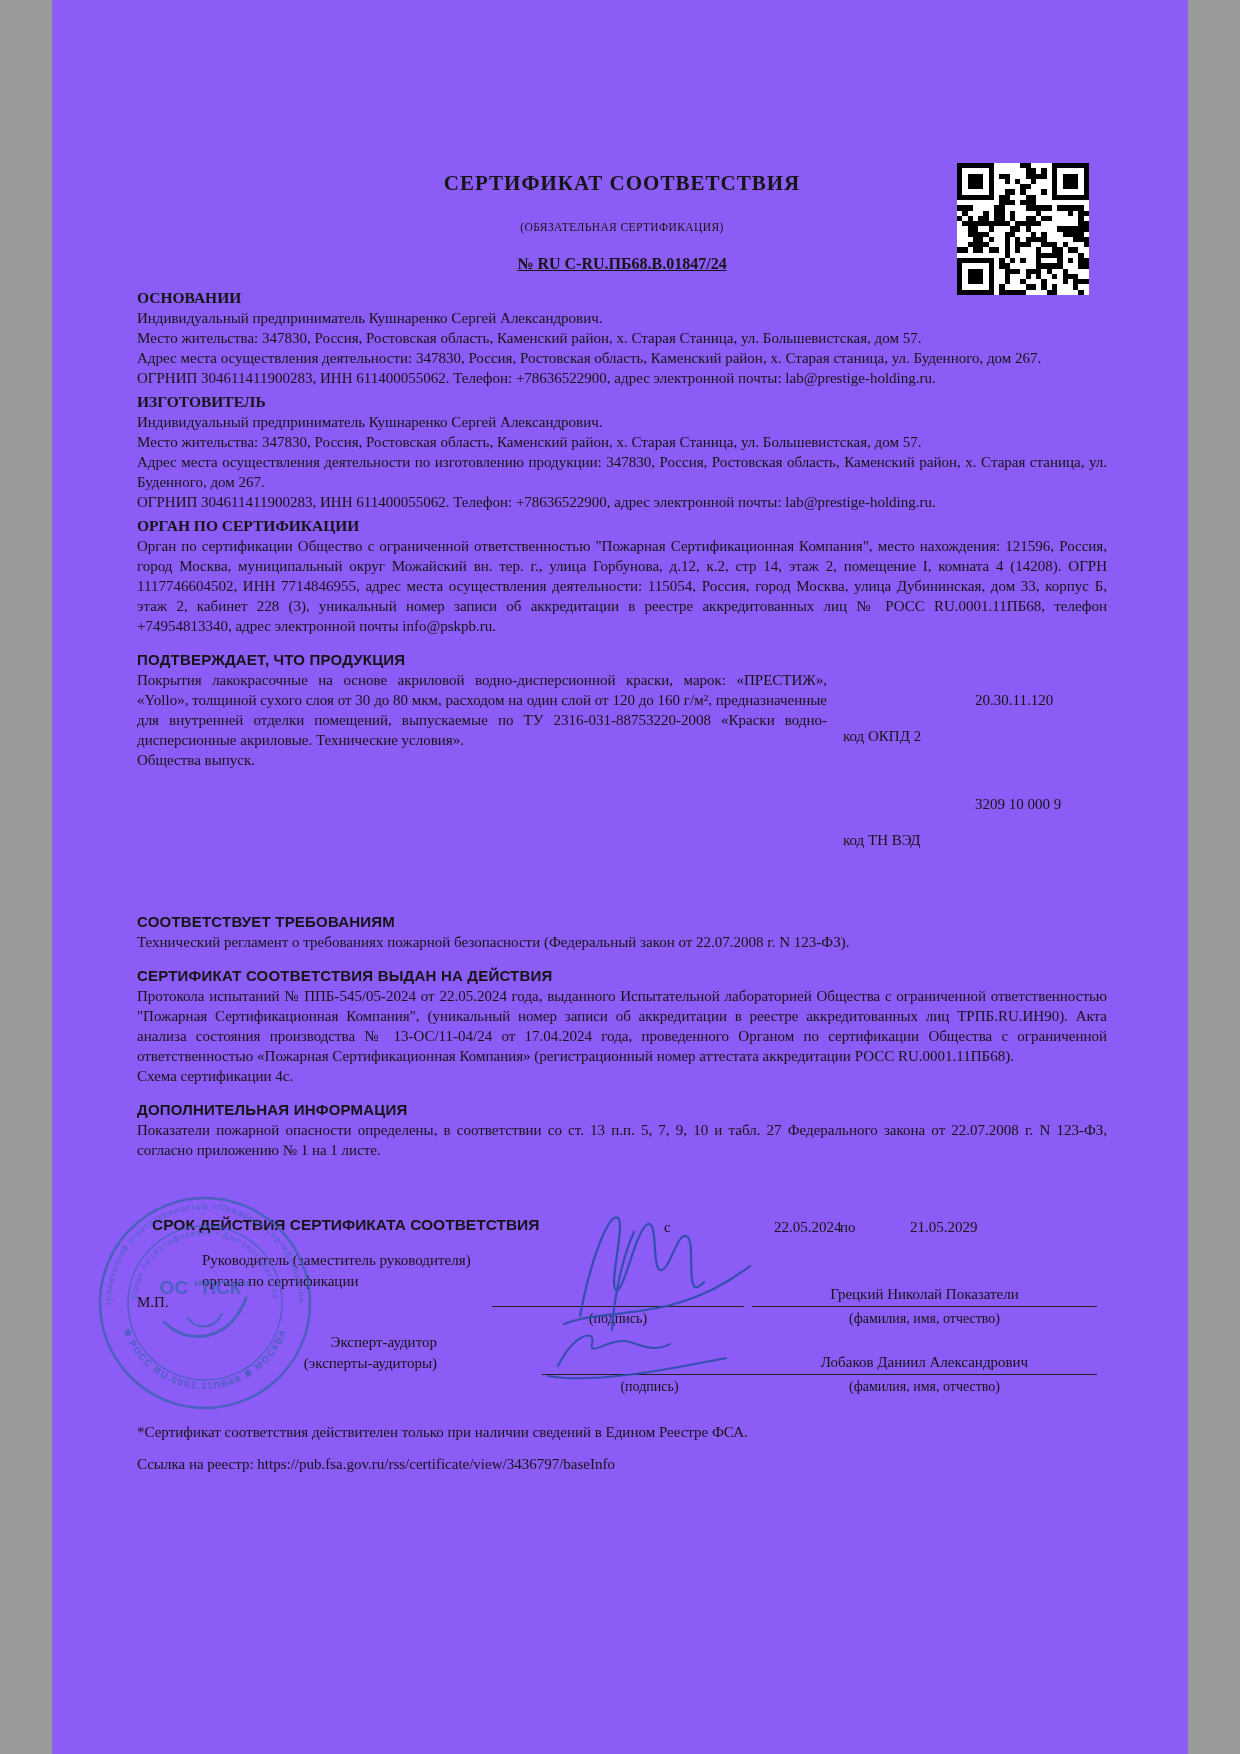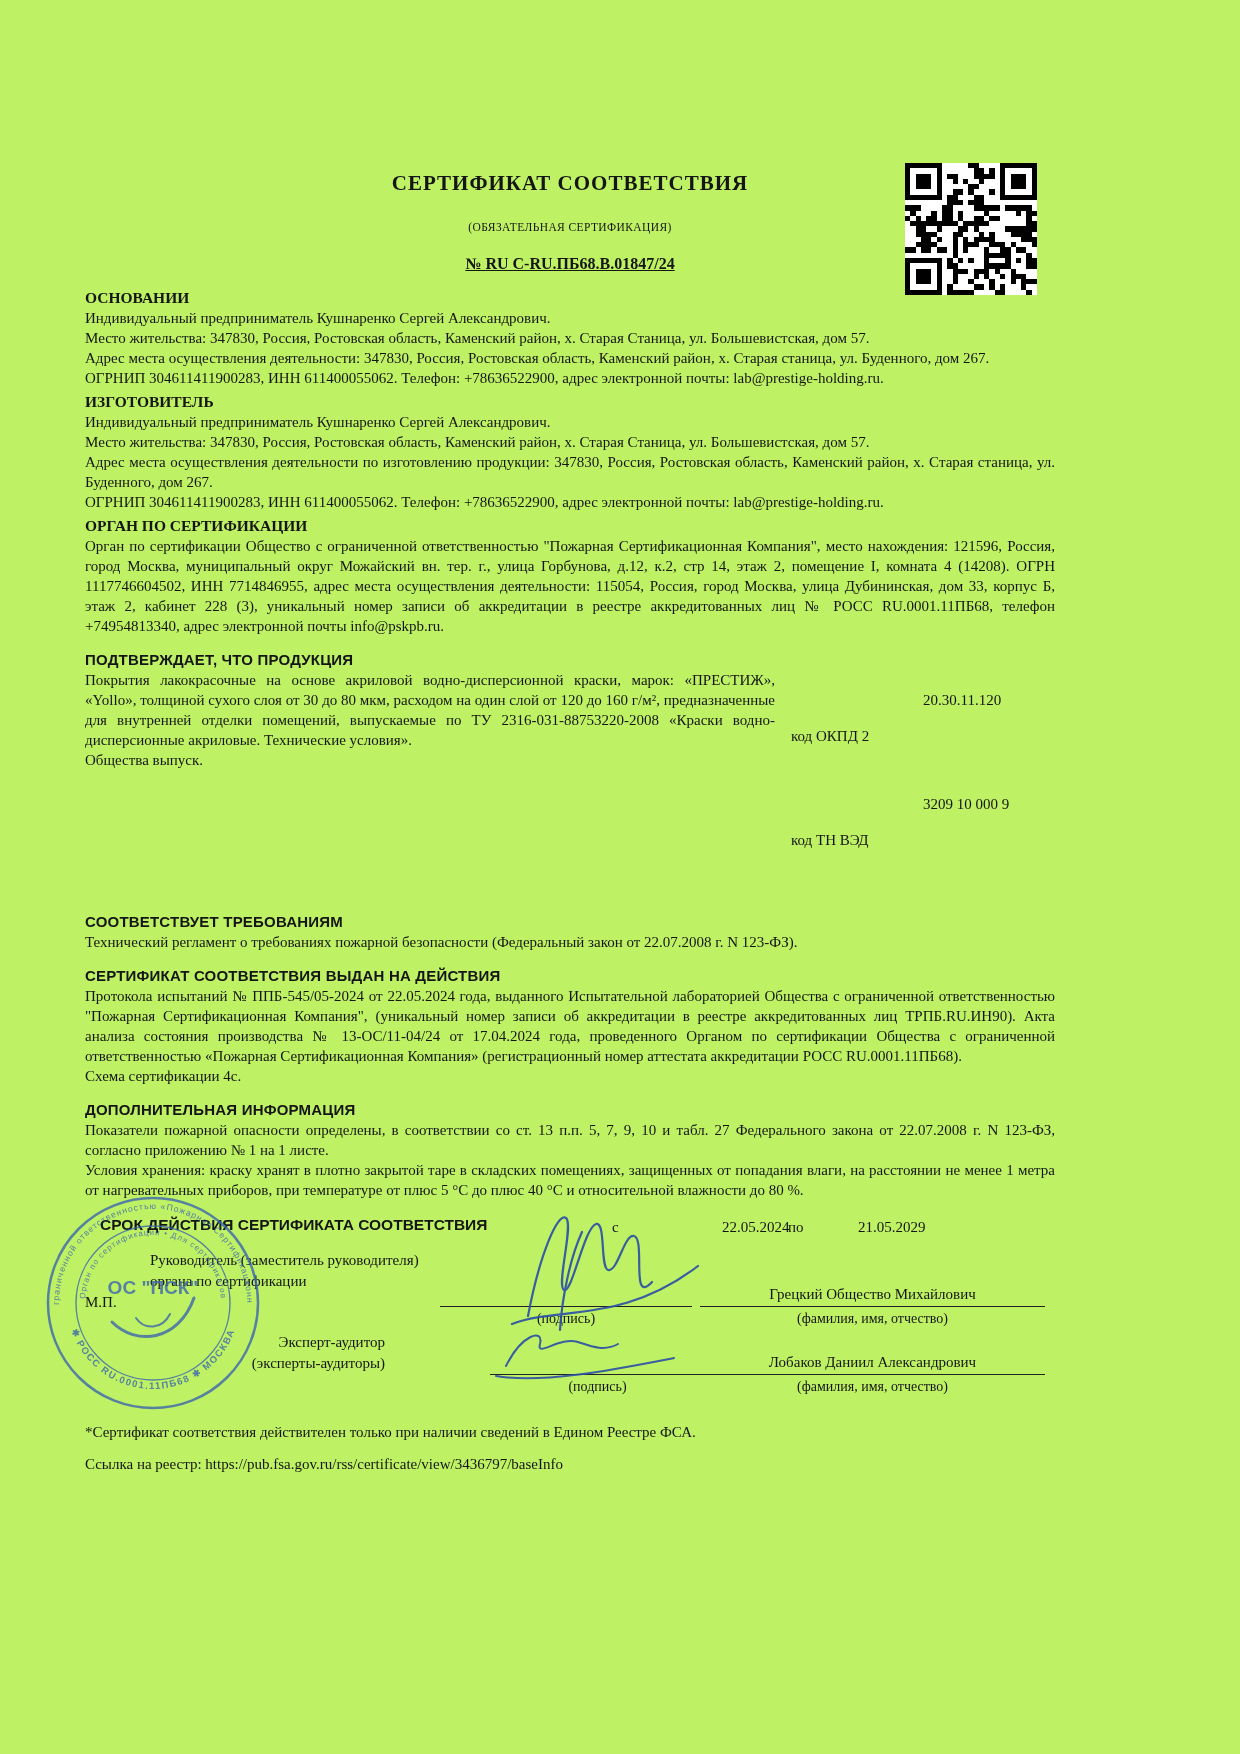--- a/index.html
+++ b/index.html
@@ -1,19 +1,19 @@
 <!DOCTYPE html>
 <html><head>
 <meta charset="utf-8">
 <style>
   * { box-sizing: border-box; }
   html, body { margin: 0; padding: 0; background: #9a9a9a; }
   .page {
-    position: relative; width: 1240px; height: 1754px; margin: 0 auto;
-    background: #bef264; color: #151515; overflow: hidden;
+    position: relative; width: 1136px; height: 1754px; margin: 0 auto;
+    background: #8b5cf6; color: #151515; overflow: hidden;
     font-family: "Liberation Serif", serif;
   }
   .content { position: absolute; left: 85px; top: 170px; width: 970px; }
 
   .doc-header { text-align: center; }
   .doc-title { font-size: 21px; font-weight: bold; letter-spacing: 1px; line-height: 26px; }
   .doc-subtitle { font-size: 11.5px; letter-spacing: .4px; margin-top: 24px; line-height: 14px; }
   .doc-number { font-size: 16px; font-weight: bold; margin-top: 20px; line-height: 20px; text-decoration: underline; }
 
   section { margin: 0; }
@@ -320,37 +320,36 @@
 
     <section>
       <h2 class="h-sans">СЕРТИФИКАТ СООТВЕТСТВИЯ ВЫДАН НА ДЕЙСТВИЯ</h2>
       <p>Протокола испытаний № ППБ-545/05-2024 от 22.05.2024 года, выданного Испытательной лабораторией Общества с ограниченной ответственностью "Пожарная Сертификационная Компания", (уникальный номер записи об аккредитации в реестре аккредитованных лиц ТРПБ.RU.ИН90). Акта анализа состояния производства № 13-ОС/11-04/24 от 17.04.2024 года, проведенного Органом по сертификации Общества с ограниченной ответственностью «Пожарная Сертификационная Компания» (регистрационный номер аттестата аккредитации РОСС RU.0001.11ПБ68).</p>
       <p>Схема сертификации 4с.</p>
     </section>
 
     <section>
       <h2 class="h-sans">ДОПОЛНИТЕЛЬНАЯ ИНФОРМАЦИЯ</h2>
       <p>Показатели пожарной опасности определены, в соответствии со ст. 13 п.п. 5, 7, 9, 10 и табл. 27 Федерального закона от 22.07.2008 г. N 123-ФЗ, согласно приложению № 1 на 1 листе.</p>
-      <p>Условия хранения: краску хранят в плотно закрытой таре в складских помещениях, защищенных от попадания влаги, на расстоянии не менее 1 метра от нагревательных приборов, при температуре от плюс 5 °С до плюс 40 °С и относительной влажности до 80 %.</p>
     </section>
 
   </div>
 
   <div class="abs sans-bold" style="left:100px; top:1216px;">СРОК ДЕЙСТВИЯ СЕРТИФИКАТА СООТВЕТСТВИЯ</div>
   <div class="abs t15" style="left:612px; top:1217px;">с</div>
   <div class="abs t15" style="left:674px; top:1217px;margin-left:48px;">22.05.2024</div>
   <div class="abs t15" style="left:788px; top:1217px;">по</div>
   <div class="abs t15" style="left:858px; top:1217px;">21.05.2029</div>
 
   <div class="abs t15" style="left:85px; top:1292px;">М.П.</div>
 
   <div class="abs t15" style="left:150px; top:1250px; width:292px; line-height:21px;">Руководитель (заместитель руководителя) органа по сертификации</div>
   <div class="abs rule" style="left:440px; top:1306px; width:252px;"></div>
   <div class="abs t14 center" style="left:440px; top:1310px; width:252px;">(подпись)</div>
-  <div class="abs t15 center" style="left:700px; top:1284px; width:345px;">Грецкий Общество Михайлович</div>
+  <div class="abs t15 center" style="left:700px; top:1284px; width:345px;">Грецкий Николай Показатели</div>
   <div class="abs rule" style="left:700px; top:1306px; width:345px;"></div>
   <div class="abs t14 center" style="left:700px; top:1310px; width:345px;">(фамилия, имя, отчество)</div>
 
   <div class="abs t15" style="left:210px; top:1332px; width:175px; line-height:21px;text-align:right;">Эксперт-аудитор (эксперты-аудиторы)</div>
   <div class="abs rule" style="left:490px; top:1374px; width:215px;"></div>
   <div class="abs t14 center" style="left:490px; top:1378px; width:215px;">(подпись)</div>
   <div class="abs t15 center" style="left:700px; top:1352px; width:345px;">Лобаков Даниил Александрович</div>
   <div class="abs rule" style="left:700px; top:1374px; width:345px;"></div>
   <div class="abs t14 center" style="left:700px; top:1378px; width:345px;">(фамилия, имя, отчество)</div>
 

